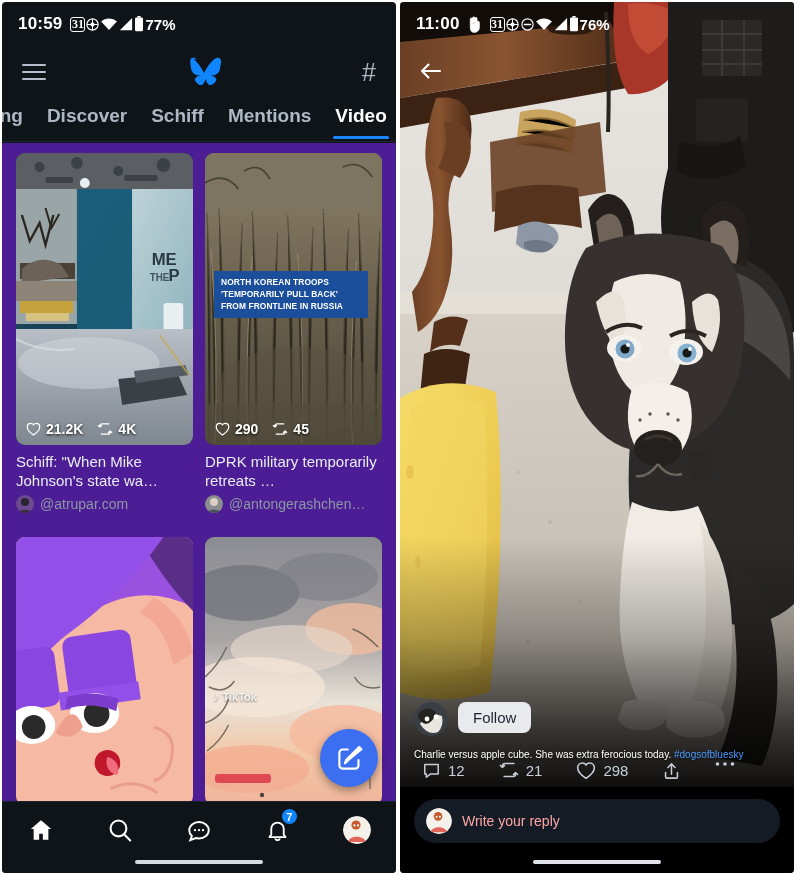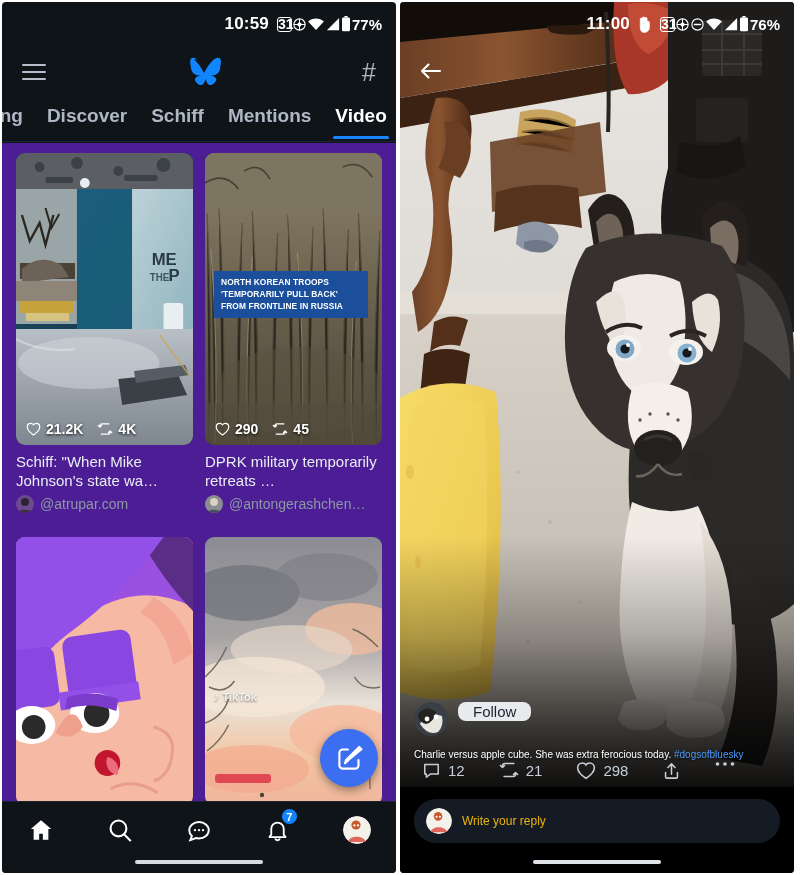--- a/index.html
+++ b/index.html
@@ -22,36 +22,36 @@
     border-radius: 4px;
     overflow: hidden;
     background: #0f1419;
   }
 
   
   .statusbar {
     position: absolute; top: 0; left: 0; right: 0;
     height: 44px;
     display: flex; align-items: center;
-    justify-content: flex-end;
+    justify-content: flex-start;
     padding: 0 14px 0 16px;
     z-index: 40;
     color: #fff;
   }
   .sb-left { display: flex; align-items: center; gap: 8px; }
   .sb-time { font-size: 17px; font-weight: 700; letter-spacing: .2px; }
   .sb-right { display: flex; align-items: center; }
   .sb-batt-text { font-size: 15px; font-weight: 700; margin-left: 1px; }
   .ico { display: inline-block; line-height: 0; }
   .cal-ico {
     width: 15px; height: 15px;
     border: 1.6px solid #fff; border-radius: 3px;
     position: relative;
-    font-size: 14px; font-weight: 700; color: #fff;
-    line-height: 13px; text-align: center;
+    font-size: 12px; font-weight: 700; color: #fff;
+    line-height: 13px; text-align: center; font-family: Liberation Serif, serif;
   }
 
   
   .bsky-header {
     position: absolute; top: 44px; left: 0; right: 0;
     height: 52px;
     display: flex; align-items: center; justify-content: space-between;
     padding: 0 20px;
     background: #0f1419;
     z-index: 30;
@@ -223,21 +223,21 @@
     z-index: 14; color: #fff;
   }
   .userrow { display: flex; align-items: flex-start; gap: 10px; }
   .uav { width: 34px; height: 34px; border-radius: 50%; overflow: hidden; flex: 0 0 34px; margin-top: 2px; }
   .uinfo { flex: 1; min-width: 0; }
   .uname { font-size: 16.5px; font-weight: 700; line-height: 20px; text-shadow: 0 1px 3px rgba(0,0,0,.7); }
   .uhandle { font-size: 15px; color: #d7dde4; line-height: 20px; white-space: nowrap; overflow: hidden; text-shadow: 0 1px 3px rgba(0,0,0,.7); }
   .followbtn {
     background: #e8eaed; color: #1b2430;
     font-size: 15px; font-weight: 400;
-    padding: 1px 15px; border-radius: 8px;
+    padding: 7px 15px; border-radius: 8px;
     flex: 0 0 auto; margin-top: 2px;
   }
   .caption {
     margin-top: 9px;
     font-size: 10px; line-height: 20px; color: #fff;
     text-shadow: 0 1px 3px rgba(0,0,0,.7);
   }
   .tag { color: #4b9bff; }
   .actions {
     position: absolute; left: 0; right: 0; bottom: 92px;
@@ -253,21 +253,21 @@
     padding: 0 14px;
     z-index: 18;
   }
   .composer-inner {
     height: 44px; border-radius: 22px;
     background: #151b24;
     display: flex; align-items: center;
     padding: 0 12px; gap: 10px;
   }
   .composer .uav2 { width: 26px; height: 26px; border-radius: 50%; overflow: hidden; flex: 0 0 26px; }
-  .composer-ph { font-size: 12px; color: #eab308; }
+  .composer-ph { font-size: 14px; color: #fca5a5; }
   .homebar-dark {
     position: absolute; bottom: 9px; left: 50%; transform: translateX(-50%);
     width: 128px; height: 4.5px; border-radius: 3px;
     background: #dfe3e8; z-index: 30;
   }
   svg { display: block; }
 </style>
 </head>
 <body>
 

